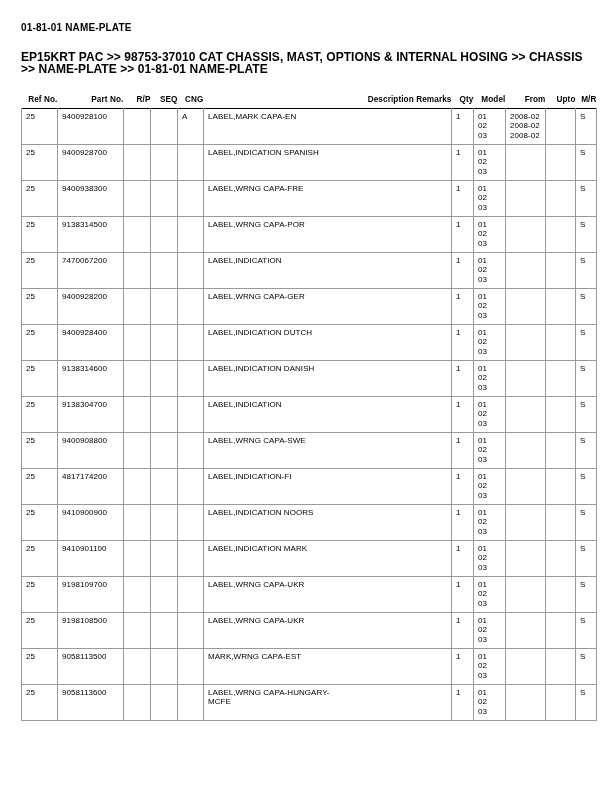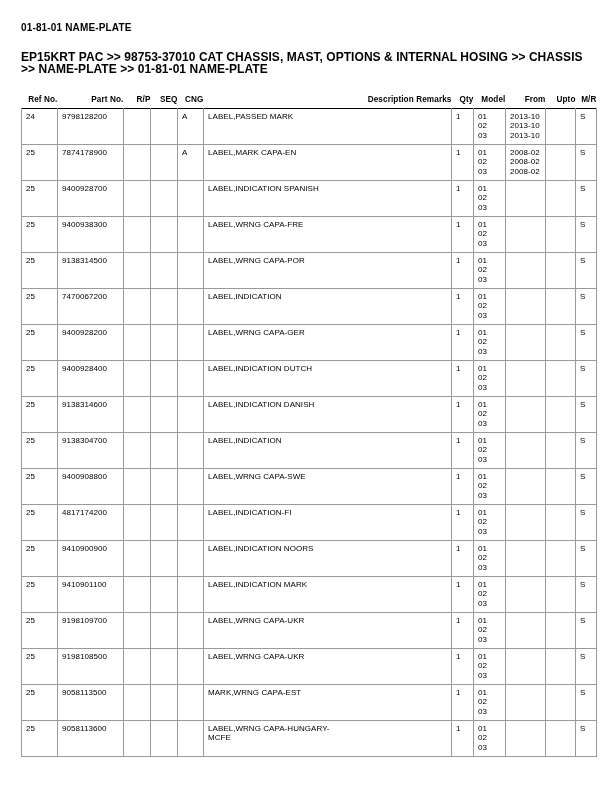--- a/index.html
+++ b/index.html
@@ -122,39 +122,22 @@
         <th>Description Remarks</th>
         <th>Qty</th>
         <th>Model</th>
         <th>From</th>
         <th>Upto</th>
         <th>M/R</th>
       </tr>
     </thead>
     <tbody id="parts-body">
         <tr>
-          <td class="first-cell stacked">24</td>
-          <td class="stacked">9798128200</td>
-          <td class="stacked"></td>
-          <td class="stacked"></td>
-          <td class="stacked">A</td>
-          <td class="stacked">LABEL,PASSED MARK</td>
-          <td class="stacked">1</td>
-          <td class="stacked">01
-02
-03</td>
-          <td class="stacked">2013-10
-2013-10
-2013-10</td>
-          <td class="stacked"></td>
-          <td class="stacked">S</td>
-        </tr>
-        <tr>
-          <td class="first-cell stacked">25</td>
-          <td class="stacked">7874178900</td>
+          <td class="first-cell stacked">25</td>
+          <td class="stacked">9400928100</td>
           <td class="stacked"></td>
           <td class="stacked"></td>
           <td class="stacked">A</td>
           <td class="stacked">LABEL,MARK CAPA-EN</td>
           <td class="stacked">1</td>
           <td class="stacked">01
 02
 03</td>
           <td class="stacked">2008-02
 2008-02

